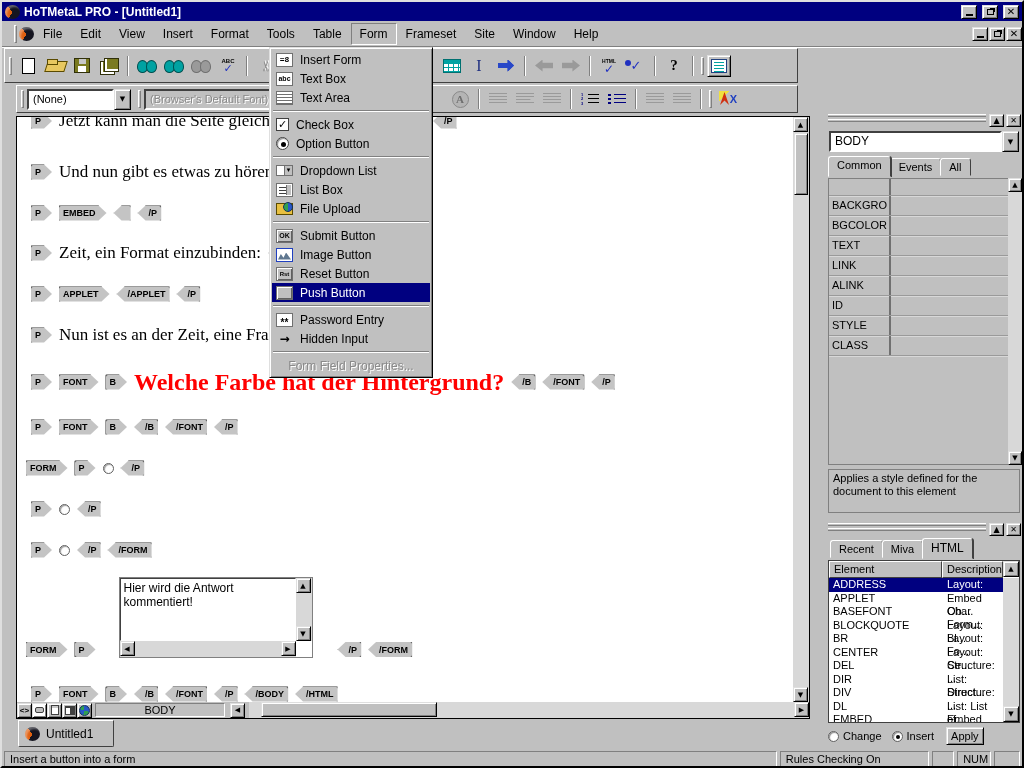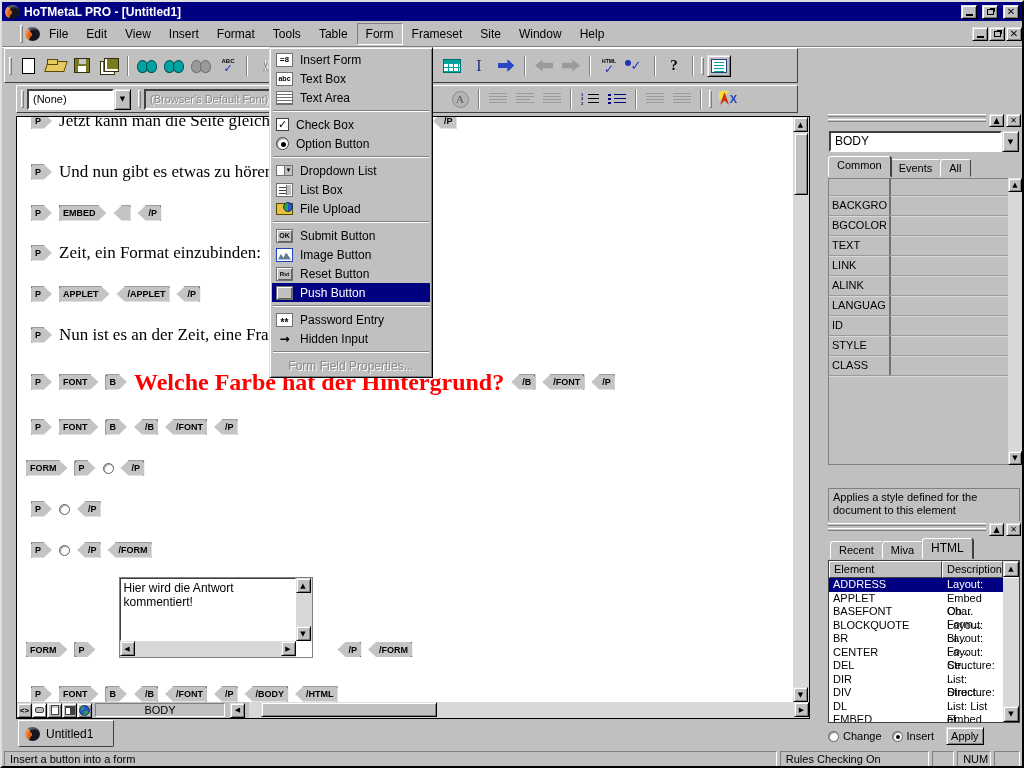--- a/index.html
+++ b/index.html
@@ -12,21 +12,21 @@
 .r2{border:1px solid;border-color:#fff #404040 #404040 #fff;background:#c0c0c0}
 
 .titlebar{position:absolute;left:0;top:0;width:1020px;height:19px;background:#000080;color:#fff;display:flex;align-items:center;gap:4px;padding:0 3px}
 .titlebar .ttl{font:bold 12px "Liberation Sans",sans-serif;flex:1}
 .wbtn{width:16px;height:14px;display:flex;align-items:center;justify-content:center;font:bold 10px "DejaVu Sans",sans-serif;color:#000}
 .wbtn+.wbtn{margin-left:1px}
 .minbar{display:block;width:7px;height:2px;background:#000;margin-top:7px}
 .restsq{display:block;width:7px;height:6px;border:1px solid #000;box-shadow:2px -2px 0 -1px #000}
 .applogo{width:15px;height:14px;border-radius:50%;background:conic-gradient(from 210deg,#e06010 0 110deg,#151520 110deg 360deg);box-shadow:inset 2px 2px 2px rgba(255,255,255,.35);flex:none}
 
-.menubar{position:absolute;left:0;top:19px;width:1020px;height:26px;display:flex;align-items:center;border-bottom:1px solid #808080;box-shadow:0 1px 0 #fff;padding-left:16px}
+.menubar{position:absolute;left:0;top:19px;width:1020px;height:26px;display:flex;align-items:center;border-bottom:1px solid #808080;box-shadow:0 1px 0 #fff;padding-left:10px}
 .vgrip{width:3px;height:18px;border:1px solid;border-color:#fff #808080 #808080 #fff;margin:0 2px;flex:none}
 .mitem{font:12px "Liberation Sans",sans-serif;padding:4px 9px;color:#000}
 .mitem.open{border:1px solid;border-color:#808080 #fff #fff #808080;padding:3px 8px}
 .menubar .sp{flex:1}
 
 .tstrip{position:absolute;display:flex;align-items:center;gap:1px;padding:1px 2px}
 .tbtn{width:26px;height:24px;display:flex;align-items:center;justify-content:center;flex:none;position:relative}
 .tsep{width:2px;height:20px;border-left:1px solid #808080;border-right:1px solid #fff;margin:0 4px;flex:none}
 
 .i-new{width:13px;height:16px;background:#fff;border:1px solid #000}
@@ -117,21 +117,21 @@
 
 .tabbar{position:absolute;left:14px;top:717px;width:794px;height:30px}
 .doctab{position:absolute;left:2px;top:1px;width:96px;height:27px;background:#c0c0c0;border:1px solid;border-color:#fff #404040 #404040 #fff;border-top-color:#fff;display:flex;align-items:center;gap:6px;padding:0 6px;font:12px "Liberation Sans",sans-serif;border-radius:0 0 2px 2px}
 .statusbar{position:absolute;left:0;top:747px;width:1020px;height:19px;display:flex;align-items:center;gap:3px;padding:0 2px;font:11px "Liberation Sans",sans-serif}
 .sseg{height:16px;border:1px solid;border-color:#808080 #fff #fff #808080;padding:1px 5px;white-space:nowrap;overflow:hidden}
 
 .panel{position:absolute;left:822px;width:200px;background:#c0c0c0}
 .phead{position:relative;height:15px;margin:1px 2px}
 .hgrip{height:3px;border-top:1px solid #fff;border-bottom:1px solid #808080;margin:2px 36px 2px 2px}
 .pbtn{position:absolute;top:0;width:15px;height:13px;display:flex;align-items:center;justify-content:center;font:bold 8px "DejaVu Sans",sans-serif}
-.ptabs{display:flex;align-items:flex-end;padding-left:4px;position:relative}
+.ptabs{display:flex;align-items:center;padding-left:4px;position:relative}
 .ptab{height:18px;padding:2px 8px 0;font:11px "Liberation Sans",sans-serif;background:#c0c0c0;border:1px solid;border-color:#fff #404040 #c0c0c0 #fff;border-radius:3px 3px 0 0;margin-right:-1px}
 .ptab.active{height:21px;position:relative;z-index:2;border-bottom-color:#c0c0c0;box-shadow:1px 0 0 #404040}
 .agrid{position:absolute;left:4px;width:180px;background:#c0c0c0;border:1px solid #808080;border-right:none}
 .arow{display:flex;height:20px;border-bottom:1px solid #9a9a9a;box-shadow:0 1px 0 #d8d8d8}
 .arow.blank{height:17px}
 .acell-n{width:62px;padding:3px 2px 0 3px;font:11px "Liberation Sans",sans-serif;border-right:2px solid #707070}
 .acell-v{flex:1}
 .pscroll{position:absolute;width:16px;background:#d8d8d8;display:flex;flex-direction:column;justify-content:space-between}
 .descbox{position:absolute;left:4px;width:192px;border:1px solid #808080;padding:2px 4px;font:11px "Liberation Sans",sans-serif;line-height:13px;background:#c0c0c0}
 
@@ -533,41 +533,37 @@
       </div>
     <div class="arow">
         <span class="acell-n">LINK</span>
         <span class="acell-v"></span>
       </div>
     <div class="arow">
         <span class="acell-n">ALINK</span>
         <span class="acell-v"></span>
       </div>
     <div class="arow">
-        <span class="acell-n">LANGUAG</span>
-        <span class="acell-v"></span>
-      </div>
-    <div class="arow">
         <span class="acell-n">ID</span>
         <span class="acell-v"></span>
       </div>
     <div class="arow">
         <span class="acell-n">STYLE</span>
         <span class="acell-v"></span>
       </div>
     <div class="arow">
         <span class="acell-n">CLASS</span>
         <span class="acell-v"></span>
       </div>
   </div>
   <div class="pscroll" style="left:184px;top:66px;height:287px">
     <span class="sbbtn r" style="width:14px;height:14px">▲</span>
     <span class="sbbtn r" style="width:14px;height:14px">▼</span>
   </div>
-  <div class="descbox" style="top:376px;height:44px">Applies a style defined for the document to this element</div>
+  <div class="descbox" style="top:357px;height:44px">Applies a style defined for the document to this element</div>
 </div>
 
 <div class="panel" style="top:519px;height:227px">
   <div class="phead" style="height:13px">
     <div class="hgrip"></div>
     <div class="hgrip"></div>
     <span class="pbtn r glyph" style="right:18px">▲</span>
     <span class="pbtn r" style="right:1px">✕</span>
   </div>
   <div class="ptabs" style="position:absolute;left:2px;top:17px;width:196px">

